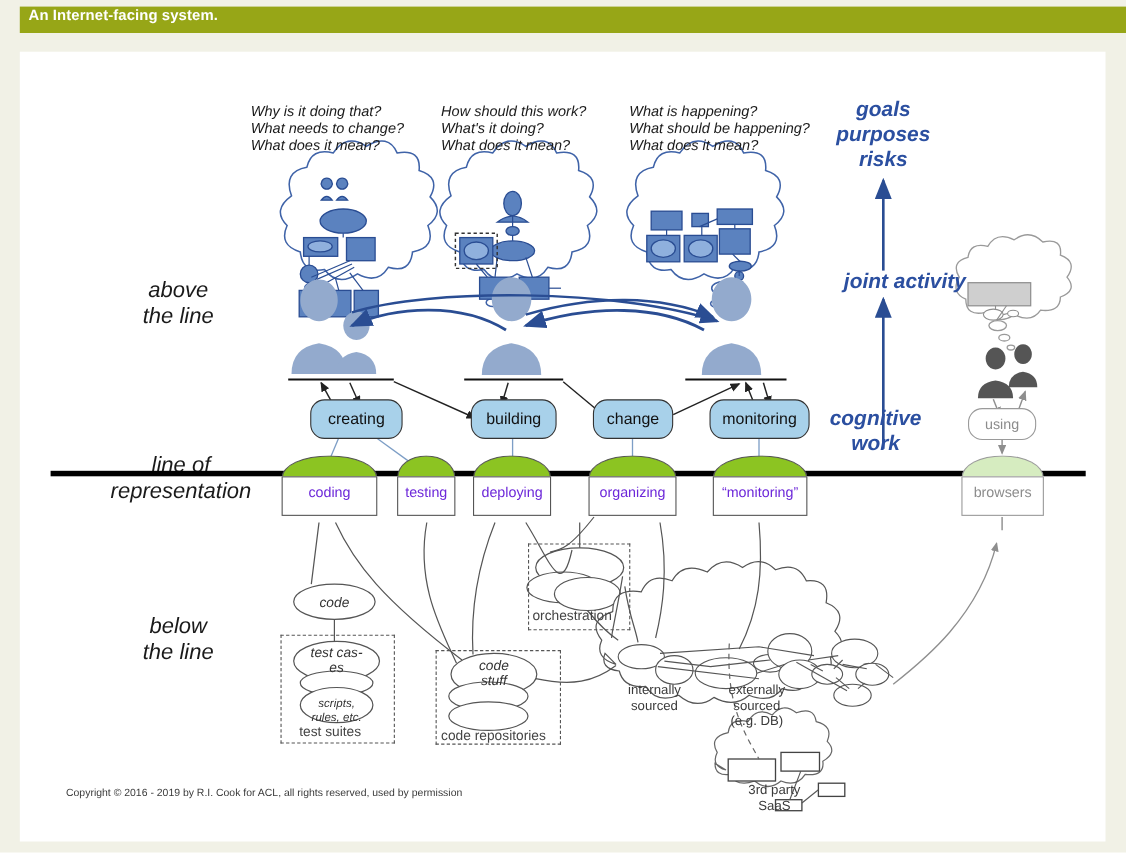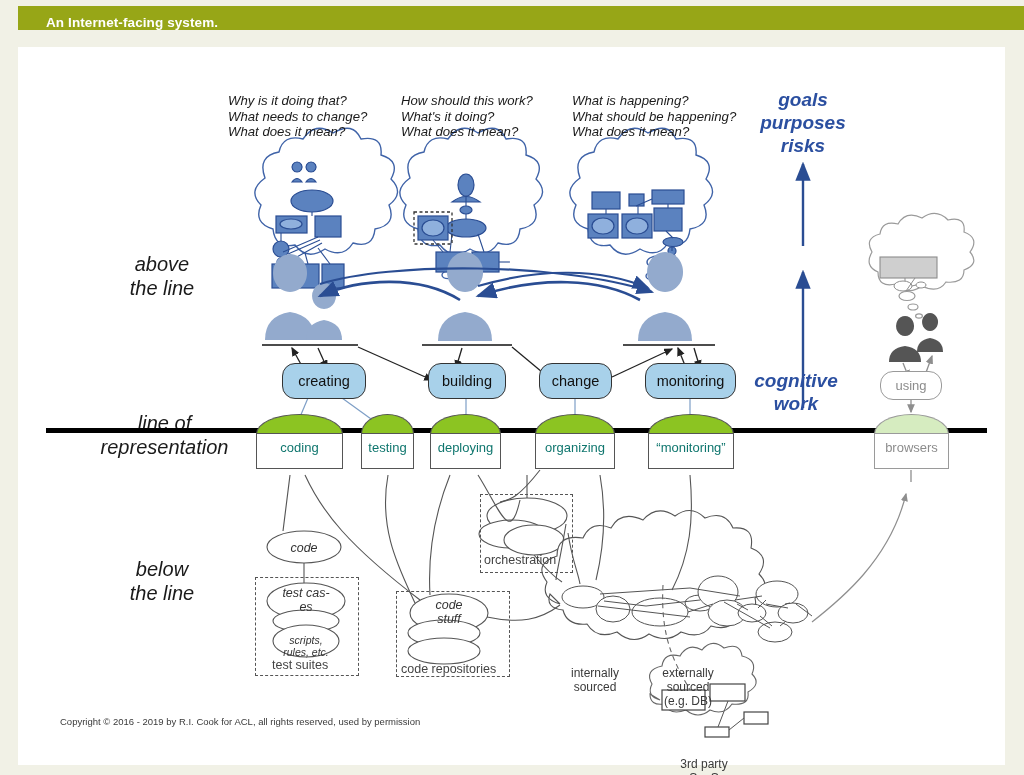--- a/index.html
+++ b/index.html
@@ -10,22 +10,22 @@
     overflow:hidden;
   }
   #stage{position:relative;width:1024px;height:775px;}
 
   
   .titlebar{
     position:absolute;left:18px;top:6px;width:1006px;height:24px;
     background:#97a617;
     color:#ffffff;
     font-weight:bold;font-size:13.5px;
-    display:flex;align-items:flex-end;
-    padding-left:28px;box-sizing:border-box;
+    display:flex;align-items:flex-start;
+    padding-left:8px;box-sizing:border-box;
     letter-spacing:.1px;
   }
   .canvas{
     position:absolute;left:18px;top:47px;width:987px;height:718px;
     background:#ffffff;
   }
 
   
   .txt{position:absolute;white-space:pre;}
   .qblock{
@@ -67,21 +67,21 @@
     background:#8cc422;
     border:1px solid #555;border-bottom:none;
     border-radius:50% 50% 0 0 / 100% 100% 0 0;
     box-sizing:border-box;
   }
   .gbox .body{
     position:absolute;left:0;top:19px;width:100%;
     background:#fff;border:1px solid #555;
     box-sizing:border-box;
     display:flex;align-items:flex-start;justify-content:center;
-    font-size:13px;color:#0f766e;
+    font-size:13px;color:#6d28d9;
     padding-top:6px;
   }
 
   
   .ghost .cap{background:#d6ecc0;border-color:#9a9a9a;}
   .ghost .body{border-color:#9a9a9a;color:#8c8c8c;}
   .ghostpill{
     position:absolute;background:#fff;border:1.3px solid #9a9a9a;
     border-radius:13px;font-size:13px;color:#8c8c8c;
     display:flex;align-items:center;justify-content:center;
@@ -97,21 +97,21 @@
   }
 
   
   .nodelabel{
     position:absolute;font-size:12.5px;color:#333;
     text-align:center;white-space:pre;line-height:14px;font-style:italic;
   }
   .nodelabel.sm{font-size:10.5px;line-height:12px;}
   .cloudlabel{
     position:absolute;font-size:12px;color:#3a3a3a;
-    text-align:center;line-height:14px;white-space:pre;margin-top:46px;
+    text-align:center;line-height:14px;white-space:pre;
   }
 
   svg.layer{position:absolute;left:0;top:0;width:1024px;height:775px;
     pointer-events:none;overflow:visible;}
 </style>
 </head>
 <body>
 
 <div id="stage">
 
@@ -418,20 +418,21 @@
   <div class="txt qblock" style="left:401px;top:93px;">How should this work?
 What's it doing?
 What does it mean?</div>
   <div class="txt qblock" style="left:572px;top:93px;">What is happening?
 What should be happening?
 What does it mean?</div>
 
   <div class="txt bluelabel" style="left:738px;top:88px;width:130px;">goals
 purposes
 risks</div>
+  <div class="txt bluelabel" style="left:730px;top:245px;width:148px;text-align:right;">joint activity</div>
   <div class="txt bluelabel" style="left:735px;top:369px;width:122px;">cognitive
 work</div>
 
   <div class="txt sidelabel" style="left:92px;top:252px;width:140px;">above
 the line</div>
   <div class="txt sidelabel" style="left:72px;top:411px;width:185px;">line of
 representation</div>
   <div class="txt sidelabel" style="left:92px;top:557px;width:140px;">below
 the line</div>
 

